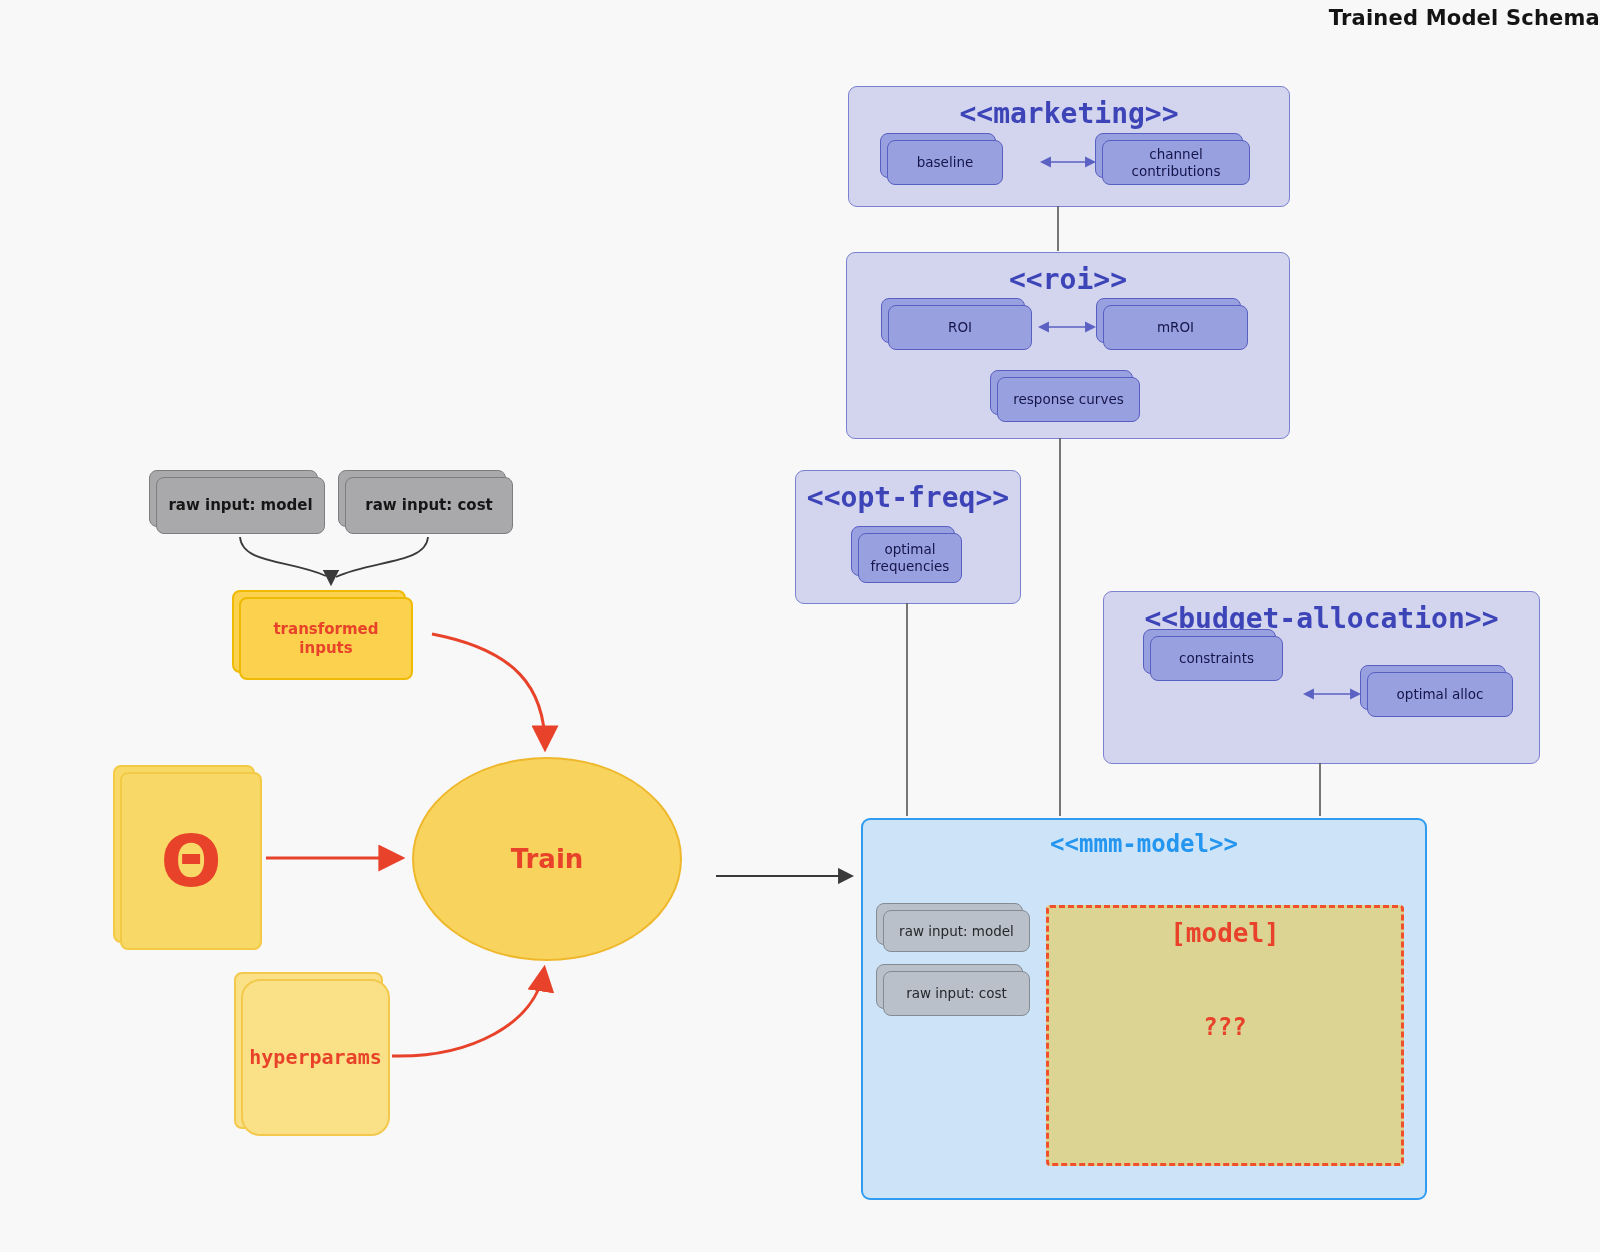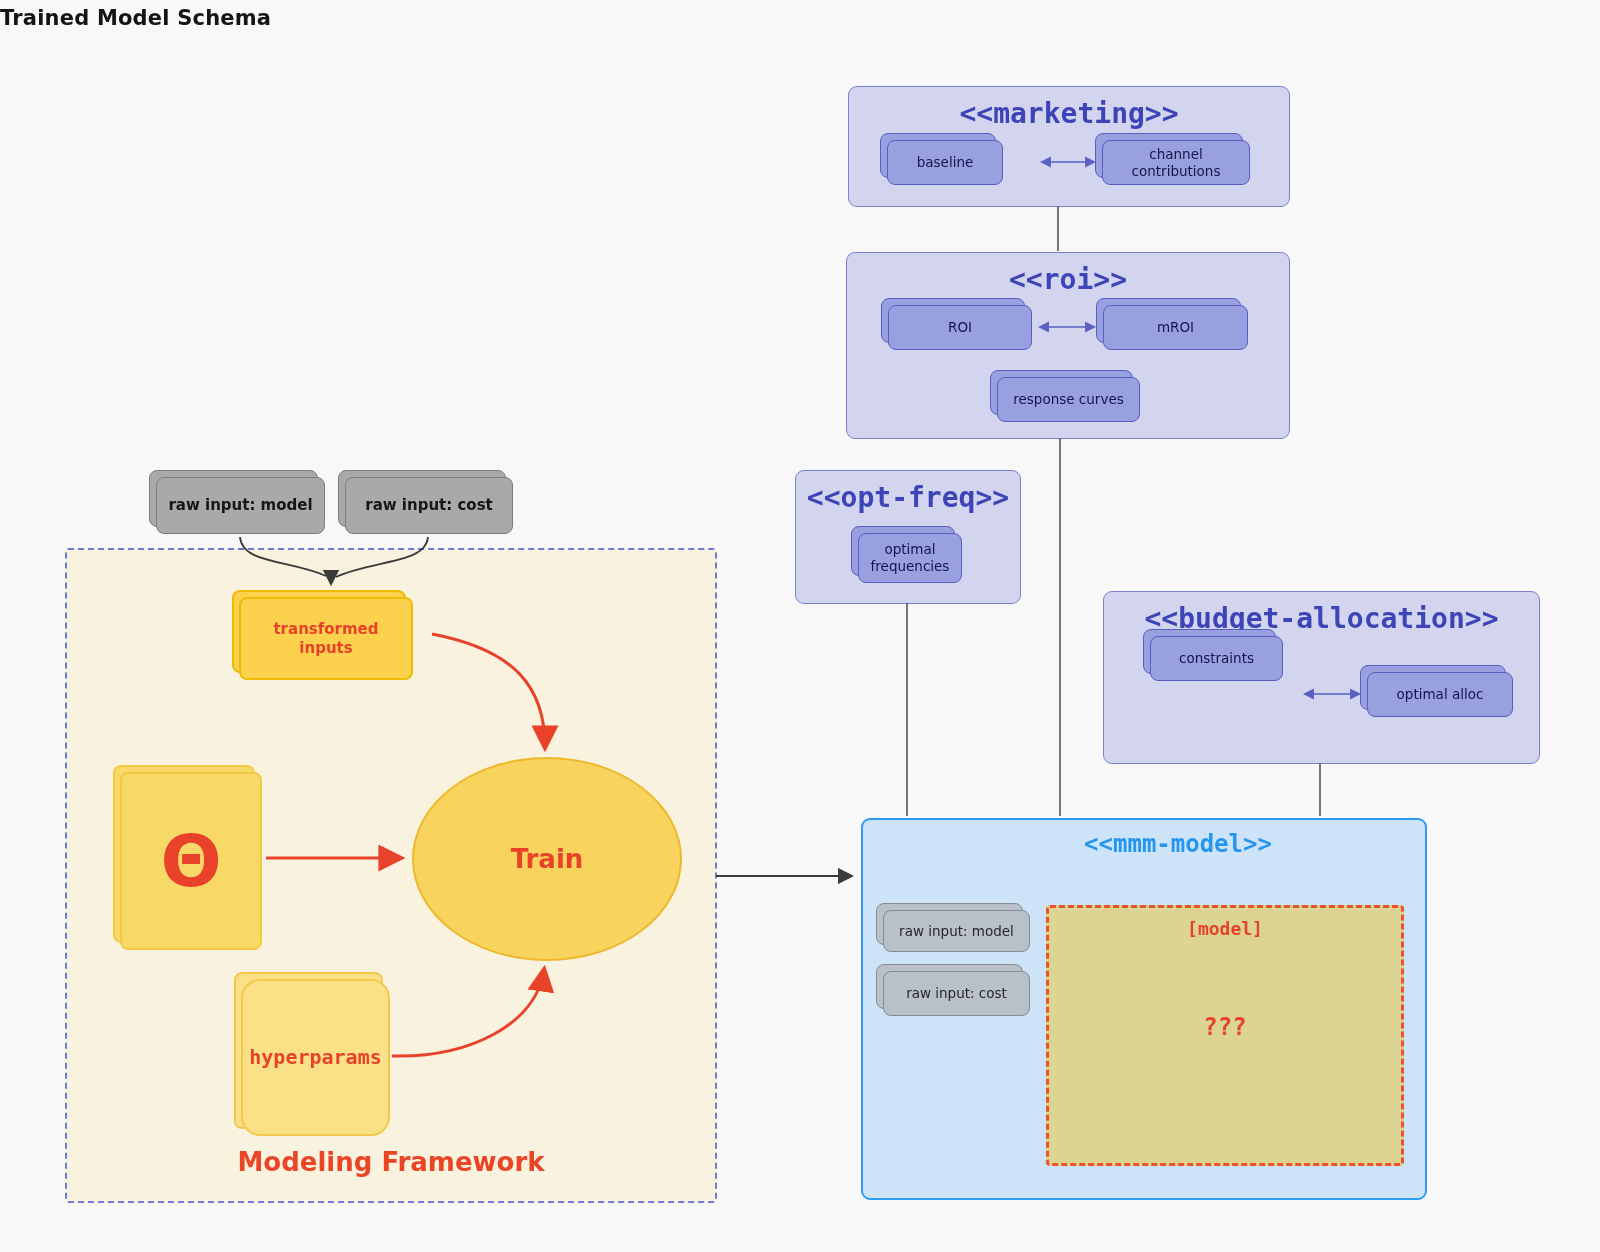--- a/index.html
+++ b/index.html
@@ -1,27 +1,27 @@
 <!DOCTYPE html>
 <html><head>
 <meta charset="utf-8">
 <style>
   html,body{margin:0;padding:0;background:#f8f8f9;}
   #canvas{position:relative;width:1600px;height:1252px;background:#f8f8f9;overflow:hidden;
           font-family:"DejaVu Sans", sans-serif;}
 
-  .page-title{position:absolute;left:0;top:6px;width:100%;text-align:left;
+  .page-title{position:absolute;left:0;top:6px;width:100%;text-align:right;
     font-size:21px;font-weight:bold;color:#141414;letter-spacing:.2px;}
 
   
   .cluster{position:absolute;background:#d3d5ef;border:1.5px solid #7b80cf;border-radius:9px;}
   .cluster-title{position:absolute;left:0;top:10px;width:100%;text-align:center;
     font-family:"DejaVu Sans Mono", monospace;font-weight:bold;font-size:28px;color:#3d44b8;}
   .cluster.mmm{background:#cde4f8;border:2px solid #2f9cf0;}
-  .cluster.mmm .cluster-title{color:#2496f0;font-size:24px;padding-left:34px;}
+  .cluster.mmm .cluster-title{color:#2496f0;font-size:24px;}
 
   .framework{position:absolute;background:#f9f2df;border:2px dashed #6f79d6;border-radius:3px;}
   .framework-label{position:absolute;left:0;bottom:24px;width:100%;text-align:center;
     font-size:26px;font-weight:bold;color:#ea4626;}
 
   
   .stack{position:absolute;}
   .stack .back,.stack .front{position:absolute;left:0;top:0;width:100%;height:100%;
     border-radius:8px;box-sizing:border-box;}
   .stack .back{transform:translate(-7px,-7px);}
@@ -48,38 +48,35 @@
     font-weight:bold;font-size:20px;border-radius:19px;}
 
   .theta-glyph{font-size:72px;font-weight:bold;font-family:"DejaVu Sans", sans-serif;}
 
   .ellipse{position:absolute;border-radius:50%;background:#f8d45f;border:2px solid #efb82c;
     display:flex;align-items:center;justify-content:center;
     color:#e8432a;font-size:26px;font-weight:bold;}
 
   .model-dashed{position:absolute;background:#dbd493;border:3px dashed #f0502a;border-radius:4px;}
   .model-dashed .mtitle{position:absolute;left:0;top:10px;width:100%;text-align:center;
-    font-family:"DejaVu Sans Mono", monospace;font-weight:bold;font-size:18px;color:#e8432a;}
+    font-family:"DejaVu Sans Mono", monospace;font-weight:bold;font-size:26px;color:#e8432a;}
   .model-dashed .mbody{position:absolute;left:0;top:105px;width:100%;text-align:center;
     font-family:"DejaVu Sans Mono", monospace;font-weight:bold;font-size:24px;color:#e8432a;}
 
   svg.wires{position:absolute;left:0;top:0;z-index:5;pointer-events:none;}
   .node{z-index:6;}
   .cluster,.framework{z-index:1;}
 </style>
 </head>
 <body>
 
 <div id="canvas">
 
   <div class="page-title">Trained Model Schema</div>
 
-  <div class="framework" style="left:65px;top:548px;width:648px;height:651px;">
-    <div class="framework-label">Modeling Framework</div>
-  </div>
 
   <div class="cluster" style="left:848px;top:86px;width:440px;height:119px;">
     <div class="cluster-title">&lt;&lt;marketing&gt;&gt;</div>
   </div>
 
   <div class="cluster" style="left:846px;top:252px;width:442px;height:185px;">
     <div class="cluster-title">&lt;&lt;roi&gt;&gt;</div>
   </div>
 
   <div class="cluster" style="left:795px;top:470px;width:224px;height:132px;">

